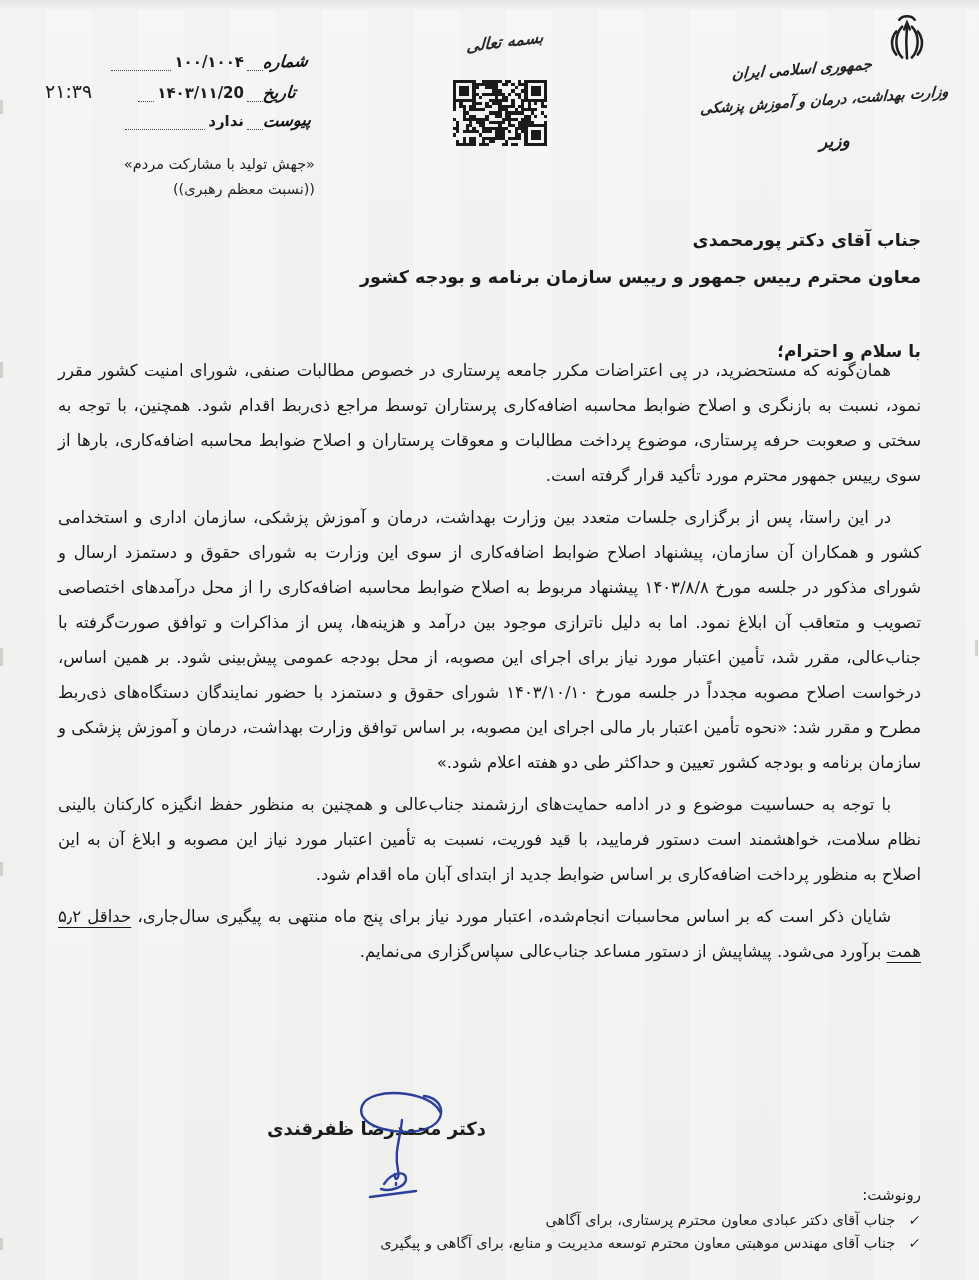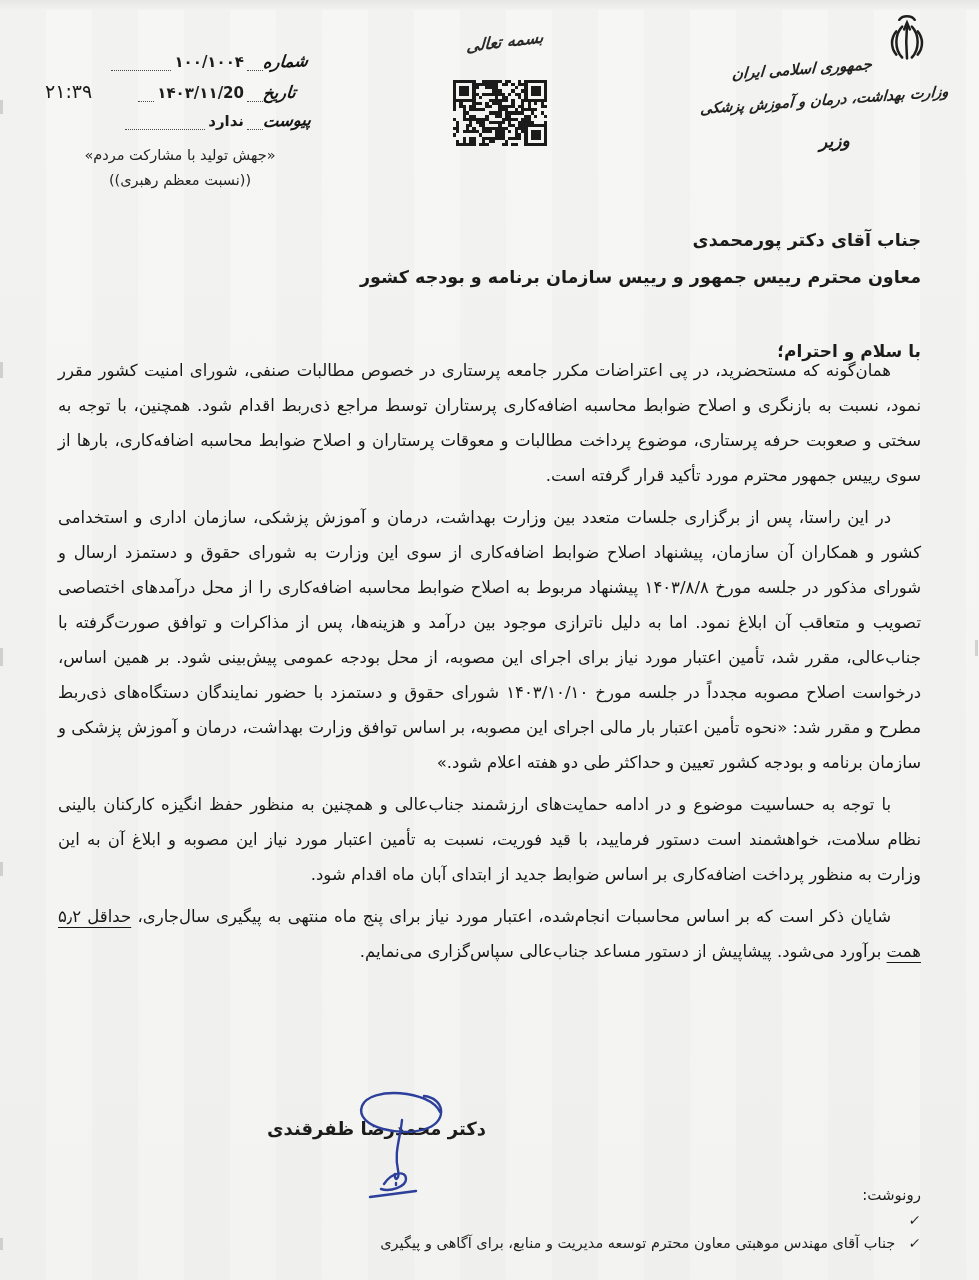--- a/index.html
+++ b/index.html
@@ -41,21 +41,21 @@
   
   .meta{ position:absolute; top:52px; right:664px; width:270px; font-size:15px; }
   .meta-row{ display:flex; align-items:flex-end; margin-bottom:9px; }
   .meta-label{ font-weight:bold; font-style:italic; font-size:16.5px; color:#151515;
     transform:rotate(-2deg) skewX(-7deg); display:inline-block; min-width:52px; text-align:left; }
   .leader{ border-bottom:1.6px dotted #4a4a4a; height:13px; }
   .lead-sm{ width:16px; }
   .lead-fill{ flex:1; }
   .meta-val{ font-weight:bold; font-size:15px; padding:0 3px; white-space:nowrap; }
   .timestamp{ font-weight:normal; font-size:19px; margin-right:8px; }
-  .slogans{ position:absolute; top:143px; right:664px; width:270px; text-align:center;
+  .slogans{ position:absolute; top:152px; right:664px; width:270px; 
     font-size:14.5px; color:#242424; line-height:1.75; }
 
   
   .recipient{ position:absolute; top:222px; right:58px; left:58px;
     font-weight:bold; font-size:17.5px; line-height:2.1; }
   .salutation{ position:absolute; top:322px; right:58px; font-weight:bold; font-size:17px;margin-top:19px; }
   .body-text{ position:absolute; top:354px; right:58px; left:58px;
     font-size:16.5px; line-height:2.12; text-align:justify; color:#171717; }
   .para{ margin:0 0 7px 0; text-indent:30px; }
   .para .b{ font-weight:normal; }
@@ -751,40 +751,41 @@
   <div class="recipient">
     <div>جناب آقای دکتر پورمحمدی</div>
     <div>معاون محترم رییس جمهور و رییس سازمان برنامه و بودجه کشور</div>
   </div>
 
   <div class="salutation">با سلام و احترام؛</div>
 
   <div class="body-text">
       <p class="para"><span>همان‌گونه که مستحضرید، در پی اعتراضات مکرر جامعه پرستاری در خصوص مطالبات صنفی، شورای امنیت کشور مقرر نمود، نسبت به </span><span class="b">بازنگری و اصلاح ضوابط محاسبه اضافه‌کاری پرستاران</span><span> توسط مراجع ذی‌ربط اقدام شود. همچنین، با توجه به سختی و صعوبت حرفه پرستاری، موضوع پرداخت مطالبات و معوقات پرستاران و اصلاح ضوابط محاسبه اضافه‌کاری، بارها از سوی رییس جمهور محترم مورد تأکید قرار گرفته است.</span></p>
       <p class="para"><span>در این راستا، پس از برگزاری جلسات متعدد بین وزارت بهداشت، درمان و آموزش پزشکی، سازمان اداری و استخدامی کشور و همکاران آن سازمان، پیشنهاد اصلاح ضوابط اضافه‌کاری از سوی این وزارت به شورای حقوق و دستمزد ارسال و شورای مذکور در جلسه مورخ ۱۴۰۳/۸/۸ پیشنهاد مربوط به اصلاح ضوابط محاسبه اضافه‌کاری را از محل درآمدهای اختصاصی تصویب و متعاقب آن ابلاغ نمود. اما به دلیل ناترازی موجود بین درآمد و هزینه‌ها، پس از مذاکرات و توافق صورت‌گرفته با جناب‌عالی، مقرر شد، تأمین اعتبار مورد نیاز برای اجرای این مصوبه، از محل بودجه عمومی پیش‌بینی شود. بر همین اساس، درخواست اصلاح مصوبه مجدداً در جلسه مورخ ۱۴۰۳/۱۰/۱۰ شورای حقوق و دستمزد با حضور نمایندگان دستگاه‌های ذی‌ربط مطرح و مقرر شد: </span><span class="b">«نحوه تأمین اعتبار بار مالی اجرای این مصوبه، بر اساس توافق وزارت بهداشت، درمان و آموزش پزشکی و سازمان برنامه و بودجه کشور تعیین و حداکثر طی دو هفته اعلام شود.»</span></p>
-      <p class="para"><span>با توجه به حساسیت موضوع و در ادامه حمایت‌های ارزشمند جناب‌عالی و همچنین به منظور حفظ انگیزه کارکنان بالینی نظام سلامت، </span><span class="b">خواهشمند است دستور فرمایید، با قید فوریت، نسبت به تأمین اعتبار مورد نیاز این مصوبه و ابلاغ آن به این وزارت به منظور پرداخت اضافه‌کاری بر اساس ضوابط جدید از ابتدای آبان ماه اقدام شود.</span></p>
+      <p class="para"><span>با توجه به حساسیت موضوع و در ادامه حمایت‌های ارزشمند جناب‌عالی و همچنین به منظور حفظ انگیزه کارکنان بالینی نظام سلامت، </span><span class="b">خواهشمند است دستور فرمایید، با قید فوریت، نسبت به تأمین اعتبار مورد نیاز این مصوبه و ابلاغ آن به این اصلاح به منظور پرداخت اضافه‌کاری بر اساس ضوابط جدید از ابتدای آبان ماه اقدام شود.</span></p>
       <p class="para"><span>شایان ذکر است که بر اساس محاسبات انجام‌شده، اعتبار مورد نیاز برای پنج ماه منتهی به پیگیری سال‌جاری، </span><span class="b u">حداقل ۵٫۲ همت</span><span> برآورد می‌شود. پیشاپیش از دستور مساعد جناب‌عالی سپاس‌گزاری می‌نمایم.</span></p>
     </div>
 
   <div class="sig-name">دکتر محمدرضا ظفرقندی</div>
   <div class="sig-scribble">
     <svg width="150" height="120" viewBox="0 0 150 120" fill="none" stroke="#2c3f9b" stroke-width="2.4" stroke-linecap="round">
       <path d="M118,26 C108,4 48,0 40,20 C32,42 82,52 106,42 C126,34 122,12 102,10"></path>
       <path d="M80,34 C78,54 72,66 76,84 C78,94 72,96 73,88"></path>
       <path d="M74,97 L74,99"></path>
       <path d="M62,98 C70,86 84,84 84,93 C84,101 68,106 59,103"></path>
       <path d="M48,111 L94,105"></path>
     </svg>
   </div>
 
   <div class="cc">
     <div class="cc-label">رونوشت:</div>
     <div>
         <div class="cc-row">
           <span class="ck">✓</span>
+          <span>جناب آقای دکتر عبادی معاون محترم پرستاری، برای آگاهی</span>
         </div>
         <div class="cc-row">
           <span class="ck">✓</span>
           <span>جناب آقای مهندس موهبتی معاون محترم توسعه مدیریت و منابع، برای آگاهی و پیگیری</span>
         </div>
       </div>
   </div>
 </div>
 
 </body></html>

